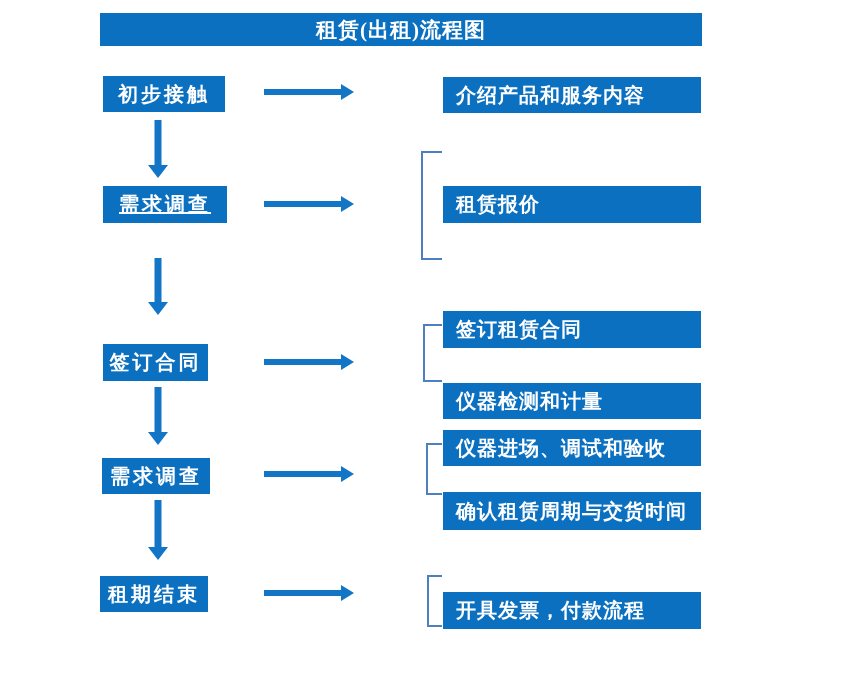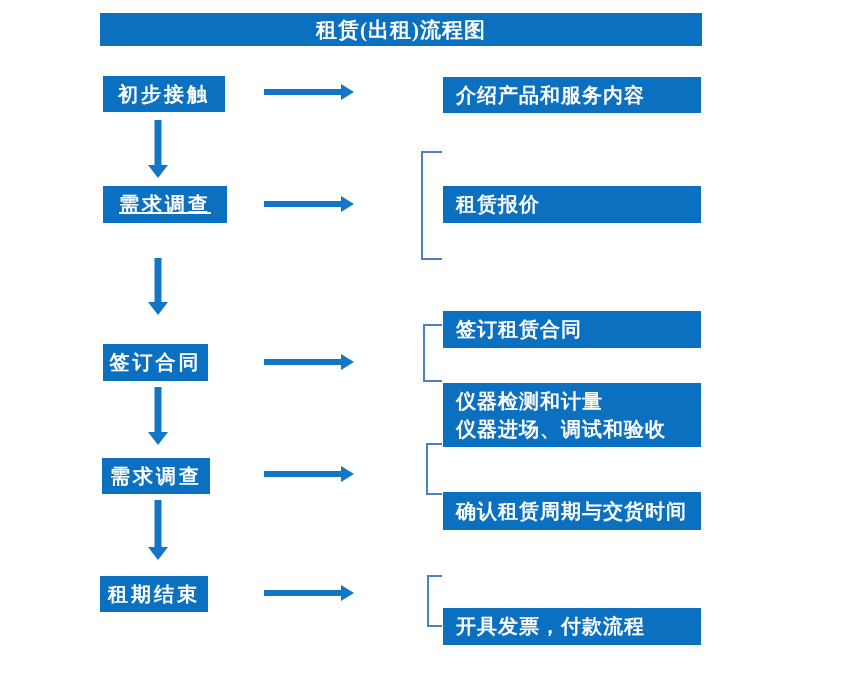--- a/index.html
+++ b/index.html
@@ -62,24 +62,24 @@
     display: flex; align-items: center;
     padding-left: 13px;
     white-space: nowrap;
   }
   .detail.d0 { top: 77px;  height: 36px; }
   .detail.d1 { top: 132px; height: 37px; }
   .detail.d2 { top: 186px; height: 37px; font-family: Liberation Serif, serif; }
   .detail.d3 { top: 243px; height: 37px; }
   .detail.d4 { top: 311px; height: 37px; }
   .detail.d5 { top: 363px; height: 36px; margin-top: 20px; }
-  .detail.d6 { top: 411px; height: 36px; }
+  .detail.d6 { top: 430px; height: 36px; }
   .detail.d7 { top: 492px; height: 38px; }
   .detail.d8 { top: 558px; height: 35px; }
-  .detail.d9 { top: 608px; height: 37px; }
+  .detail.d9 { top: 592px; height: 37px; }
 
   
   .h-arrow { position: absolute; left: 264px; width: 90px; height: 16px; }
   .h-arrow .shaft {
     position: absolute; left: 0; top: 5px;
     width: 78px; height: 6px;
     background: var(--arrow-blue);
   }
   .h-arrow .head {
     position: absolute; right: 0; top: 50%;

